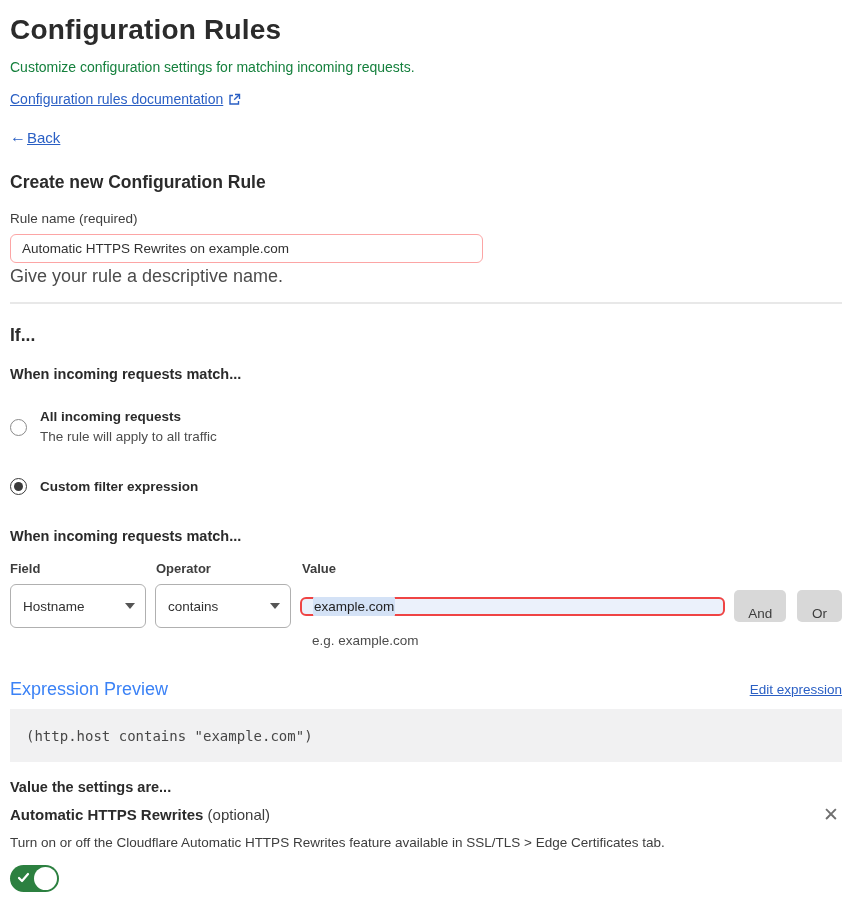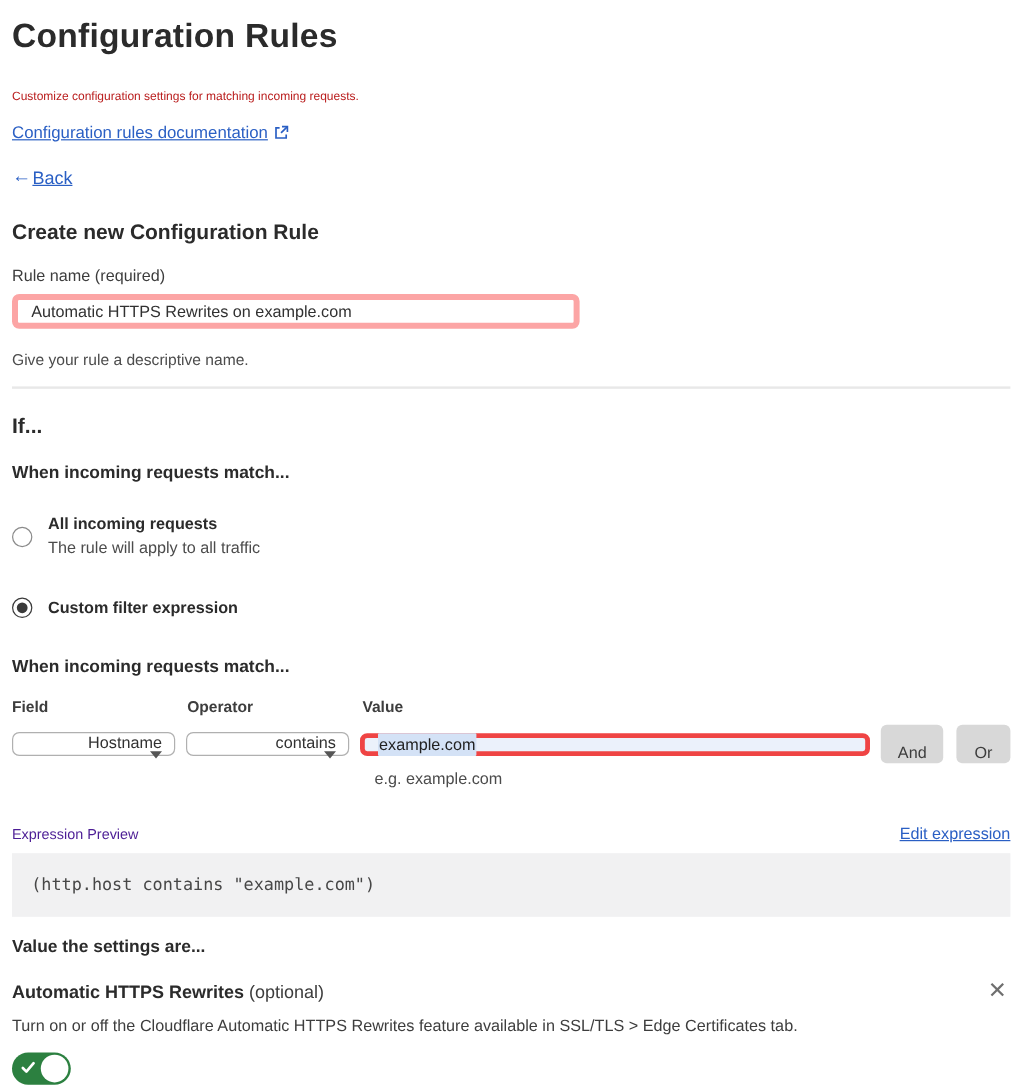--- a/index.html
+++ b/index.html
@@ -7,42 +7,42 @@
   body {
     width: 852px; height: 906px;
     font-family: "Liberation Sans", sans-serif;
     color: #313131;
     overflow: hidden;
   }
   .page { padding: 8px 10px 0 10px; width: 852px; }
 
   .breadcrumb { font-size: 14px; font-weight: 600; color: #3d3d3d; }
   .page-title { font-size: 28px; font-weight: 700; color: #2b2b2b; margin-top: 6px; letter-spacing: .2px; }
-  .subtitle { font-size: 10px; color: #b91c1c; margin-top: 29px; }
+  .subtitle { font-size: 14px; color: #15803d; margin-top: 13px; }
 
   a.link { color: #2a5fc4; text-decoration: underline; cursor: pointer; }
   .doc-link-row { margin-top: 16px; font-size: 14px; display: flex; align-items: center; gap: 5px; }
   .ext-icon { display: inline-block; width: 13px; height: 13px; color: #2a5fc4; }
   .ext-icon svg { display: block; }
 
   .back-row { margin-top: 21px; font-size: 15px; display: flex; align-items: center; color: #2a5fc4; }
   .back-arrow { text-decoration: none; font-size: 16px; margin-right: 1px; }
 
   .section-heading { margin-top: 26px; font-size: 17.5px; font-weight: 700; color: #2b2b2b; }
 
   .field-label { margin-top: 18px; font-size: 13.5px; color: #3d3d3d; }
   .rule-name-input {
     margin-top: 8px; display: block;
     width: 473px; height: 29px;
-    border: 5px solid #fca5a5; border-radius: 6px;
+    border: 1px solid #fca5a5; border-radius: 6px;
     padding: 0 11px; font-size: 13.5px; color: #313131;
     font-family: "Liberation Sans", sans-serif;
     background: #fff; outline: none;
   }
-  .helper-text { margin-top: 18px; font-size: 13px; color: #4c4c4c; }
+  .helper-text { margin-top: 3px; font-size: 18px; color: #4c4c4c; }
 
   .divider { margin-top: 15px; height: 2px; background: #e8e8e8; width: 832px; }
 
   .if-heading { margin-top: 21px; font-size: 17.5px; font-weight: 700; color: #2b2b2b; }
   .match-label { margin-top: 20px; font-size: 14.5px; font-weight: 700; color: #2b2b2b; }
 
   .radio-option { margin-top: 27px; display: flex; align-items: center; cursor: pointer; }
   .radio-option.second { margin-top: 33px; }
   .radio-circle {
     width: 17px; height: 17px; border-radius: 50%;
@@ -58,63 +58,63 @@
   .radio-title { font-size: 13.5px; font-weight: 700; color: #2b2b2b; }
   .radio-desc { font-size: 13.5px; color: #4c4c4c; margin-top: 5px; }
 
   .builder-labels { margin-top: 17px; display: flex; font-size: 13px; color: #3d3d3d; font-weight: bold; }
   .builder-labels .lbl-field { width: 146px; }
   .builder-labels .lbl-operator { width: 146px; }
   .builder-labels .lbl-value { flex: 1; }
 
   .builder-row { margin-top: 8px; display: flex; align-items: center; }
   .select-box {
-    width: 137px; height: 20px;
+    width: 137px; height: 44px;
     border: 1px solid #b0b0b0; border-radius: 6px;
-    background: #fff; display: flex; align-items: flex-end;
+    background: #fff; display: flex; align-items: center;
     padding: 0 10px 0 12px; font-size: 13.5px; color: #313131;
-    cursor: pointer; margin-right: 9px; flex-direction: column;
+    cursor: pointer; margin-right: 9px;
   }
   .select-box .select-value { flex: 1; }
   .caret-down {
     width: 0; height: 0;
     border-left: 5px solid transparent; border-right: 5px solid transparent;
     border-top: 6px solid #555; margin-left: 6px;
   }
   .value-input-wrap {
     width: 429px; height: 19px;
-    border: 4px solid #ef4444; border-radius: 6px;
+    border: 2px solid #ef4444; border-radius: 6px;
     background: #ebf1fb; display: flex; align-items: center;
     padding: 0 11px; font-size: 13.5px; color: #222;
   }
   .value-selected { background: #d4e2f6; padding: 2px 1px; border-radius: 1px; }
   .cond-btn {
     height: 31px; border: none; border-radius: 5px;
     background: #d8d8d8; color: #3d3d3d;
     font-size: 13.5px; font-family: "Liberation Sans", sans-serif;
     cursor: pointer; margin-left: 9px; padding: 16px 14px; min-width: 46px;
   }
   .cond-btn.or { margin-left: 11px; min-width: 45px; }
   .eg-helper { margin-top: 5px; margin-left: 302px; font-size: 13.5px; color: #4c4c4c; }
 
   .preview-row { margin-top: 31px; display: flex; align-items: center; justify-content: space-between; width: 832px; }
-  .preview-label { font-size: 12px; color: #4c1d95; }
+  .preview-label { font-size: 18px; color: #3b82f6; }
   .edit-link { font-size: 13.5px; }
 
   .code-block {
     margin-top: 9px; width: 832px; height: 53px;
     background: #f1f1f2; display: flex; align-items: center;
     padding-left: 16px;
     font-family: "DejaVu Sans Mono", "Liberation Mono", monospace;
     font-size: 14px; color: #474747;
   }
 
   .then-heading { margin-top: 17px; font-size: 14.5px; font-weight: 700; color: #2b2b2b; }
 
-  .setting-header { margin-top: 21px; display: flex; align-items: center; justify-content: space-between; width: 832px; }
+  .setting-header { margin-top: 11px; display: flex; align-items: flex-start; justify-content: space-between; width: 832px; }
   .setting-title { font-size: 15px; color: #2b2b2b; }
   .setting-title .t-bold { font-weight: 700; }
   .setting-title .t-optional { font-weight: 400; color: #3d3d3d; }
   .close-x {
     font-size: 19px; color: #6f6f6f; line-height: 1;
     cursor: pointer; padding: 0 3px; margin-top: -1px;
     background: none; border: none; font-family: "Liberation Sans", sans-serif;
   }
   .setting-desc { margin-top: 11px; font-size: 13.5px; color: #3d3d3d; }
 

